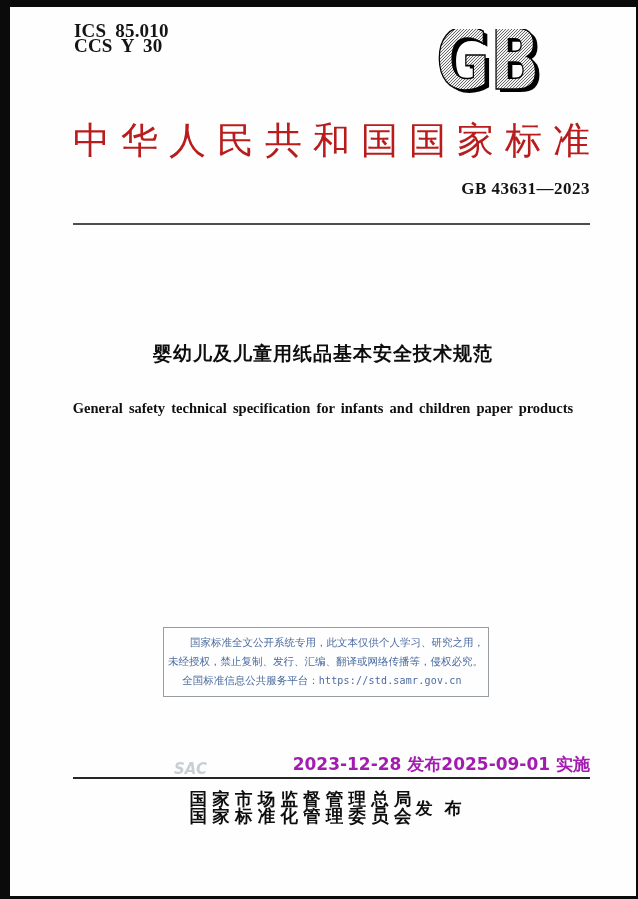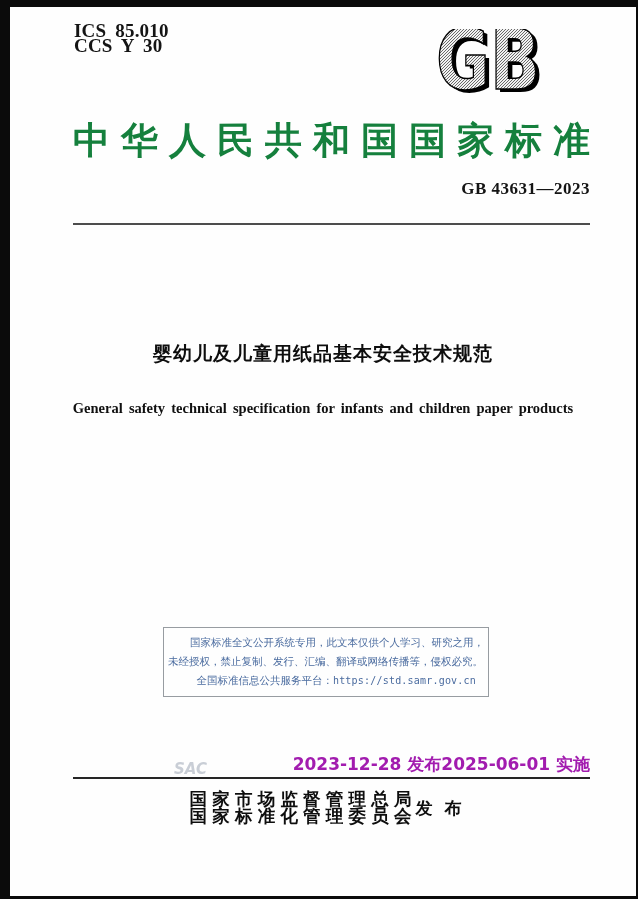--- a/index.html
+++ b/index.html
@@ -40,27 +40,27 @@
     width: 112px;
     height: 66px;
   }
 
   
   .heading {
     left: 63px;
     width: 517px;
     top: 112px;
     font-size: 37px;
-    font-weight: bold;
+    font-weight: normal;
     line-height: 44px;
     text-align: justify;
     text-align-last: justify;
     text-justify: inter-character;
     white-space: nowrap;
-    color: #15803d;
+    color: #b91c1c;
   }
 
   
   .std-no {
     right: 46px;
     top: 172px;
     font-size: 17px;
     font-weight: bold;
     letter-spacing: 0.5px;
   }
@@ -105,21 +105,21 @@
     border: 1px solid #979ca1;
     box-sizing: border-box;
     padding: 5px 12px 0 4px;
     color: #4a6b9f;
     font-size: 10.5px;
     line-height: 19px;
     white-space: nowrap;
     overflow: hidden;
   }
   .notice-line1 { text-indent: 22px; }
-  .notice-line3 { text-align: right; }
+  .notice-line3 { text-align: center; }
   .notice-url {
     font-family: "DejaVu Sans Mono", "Liberation Mono", monospace;
     font-size: 10px;
     letter-spacing: 0.2px;
   }
 
   
   .date-row {
     left: 63px;
     right: 46px;
@@ -215,21 +215,21 @@
   <div class="abs notice-box">
     <div class="notice-line1">国家标准全文公开系统专用，此文本仅供个人学习、研究之用，</div>
     <div class="notice-line2">未经授权，禁止复制、发行、汇编、翻译或网络传播等，侵权必究。</div>
     <div class="notice-line3"><span>全国标准信息公共服务平台：</span><span class="notice-url">https://std.samr.gov.cn</span></div>
   </div>
 
   <div class="abs sac-watermark">SAC</div>
 
   <div class="abs date-row">
     <span>2023-12-28 发布</span>
-    <span>2025-06-01 实施</span>
+    <span>2025-09-01 实施</span>
   </div>
 
   <div class="abs rule-bottom"></div>
 
   <div class="abs publisher-row">
     <div class="publisher-lines">
       <div class="issuer-line">国家市场监督管理总局</div>
       <div class="issuer-line">国家标准化管理委员会</div>
     </div>
     <div class="publish-label">发布</div>

